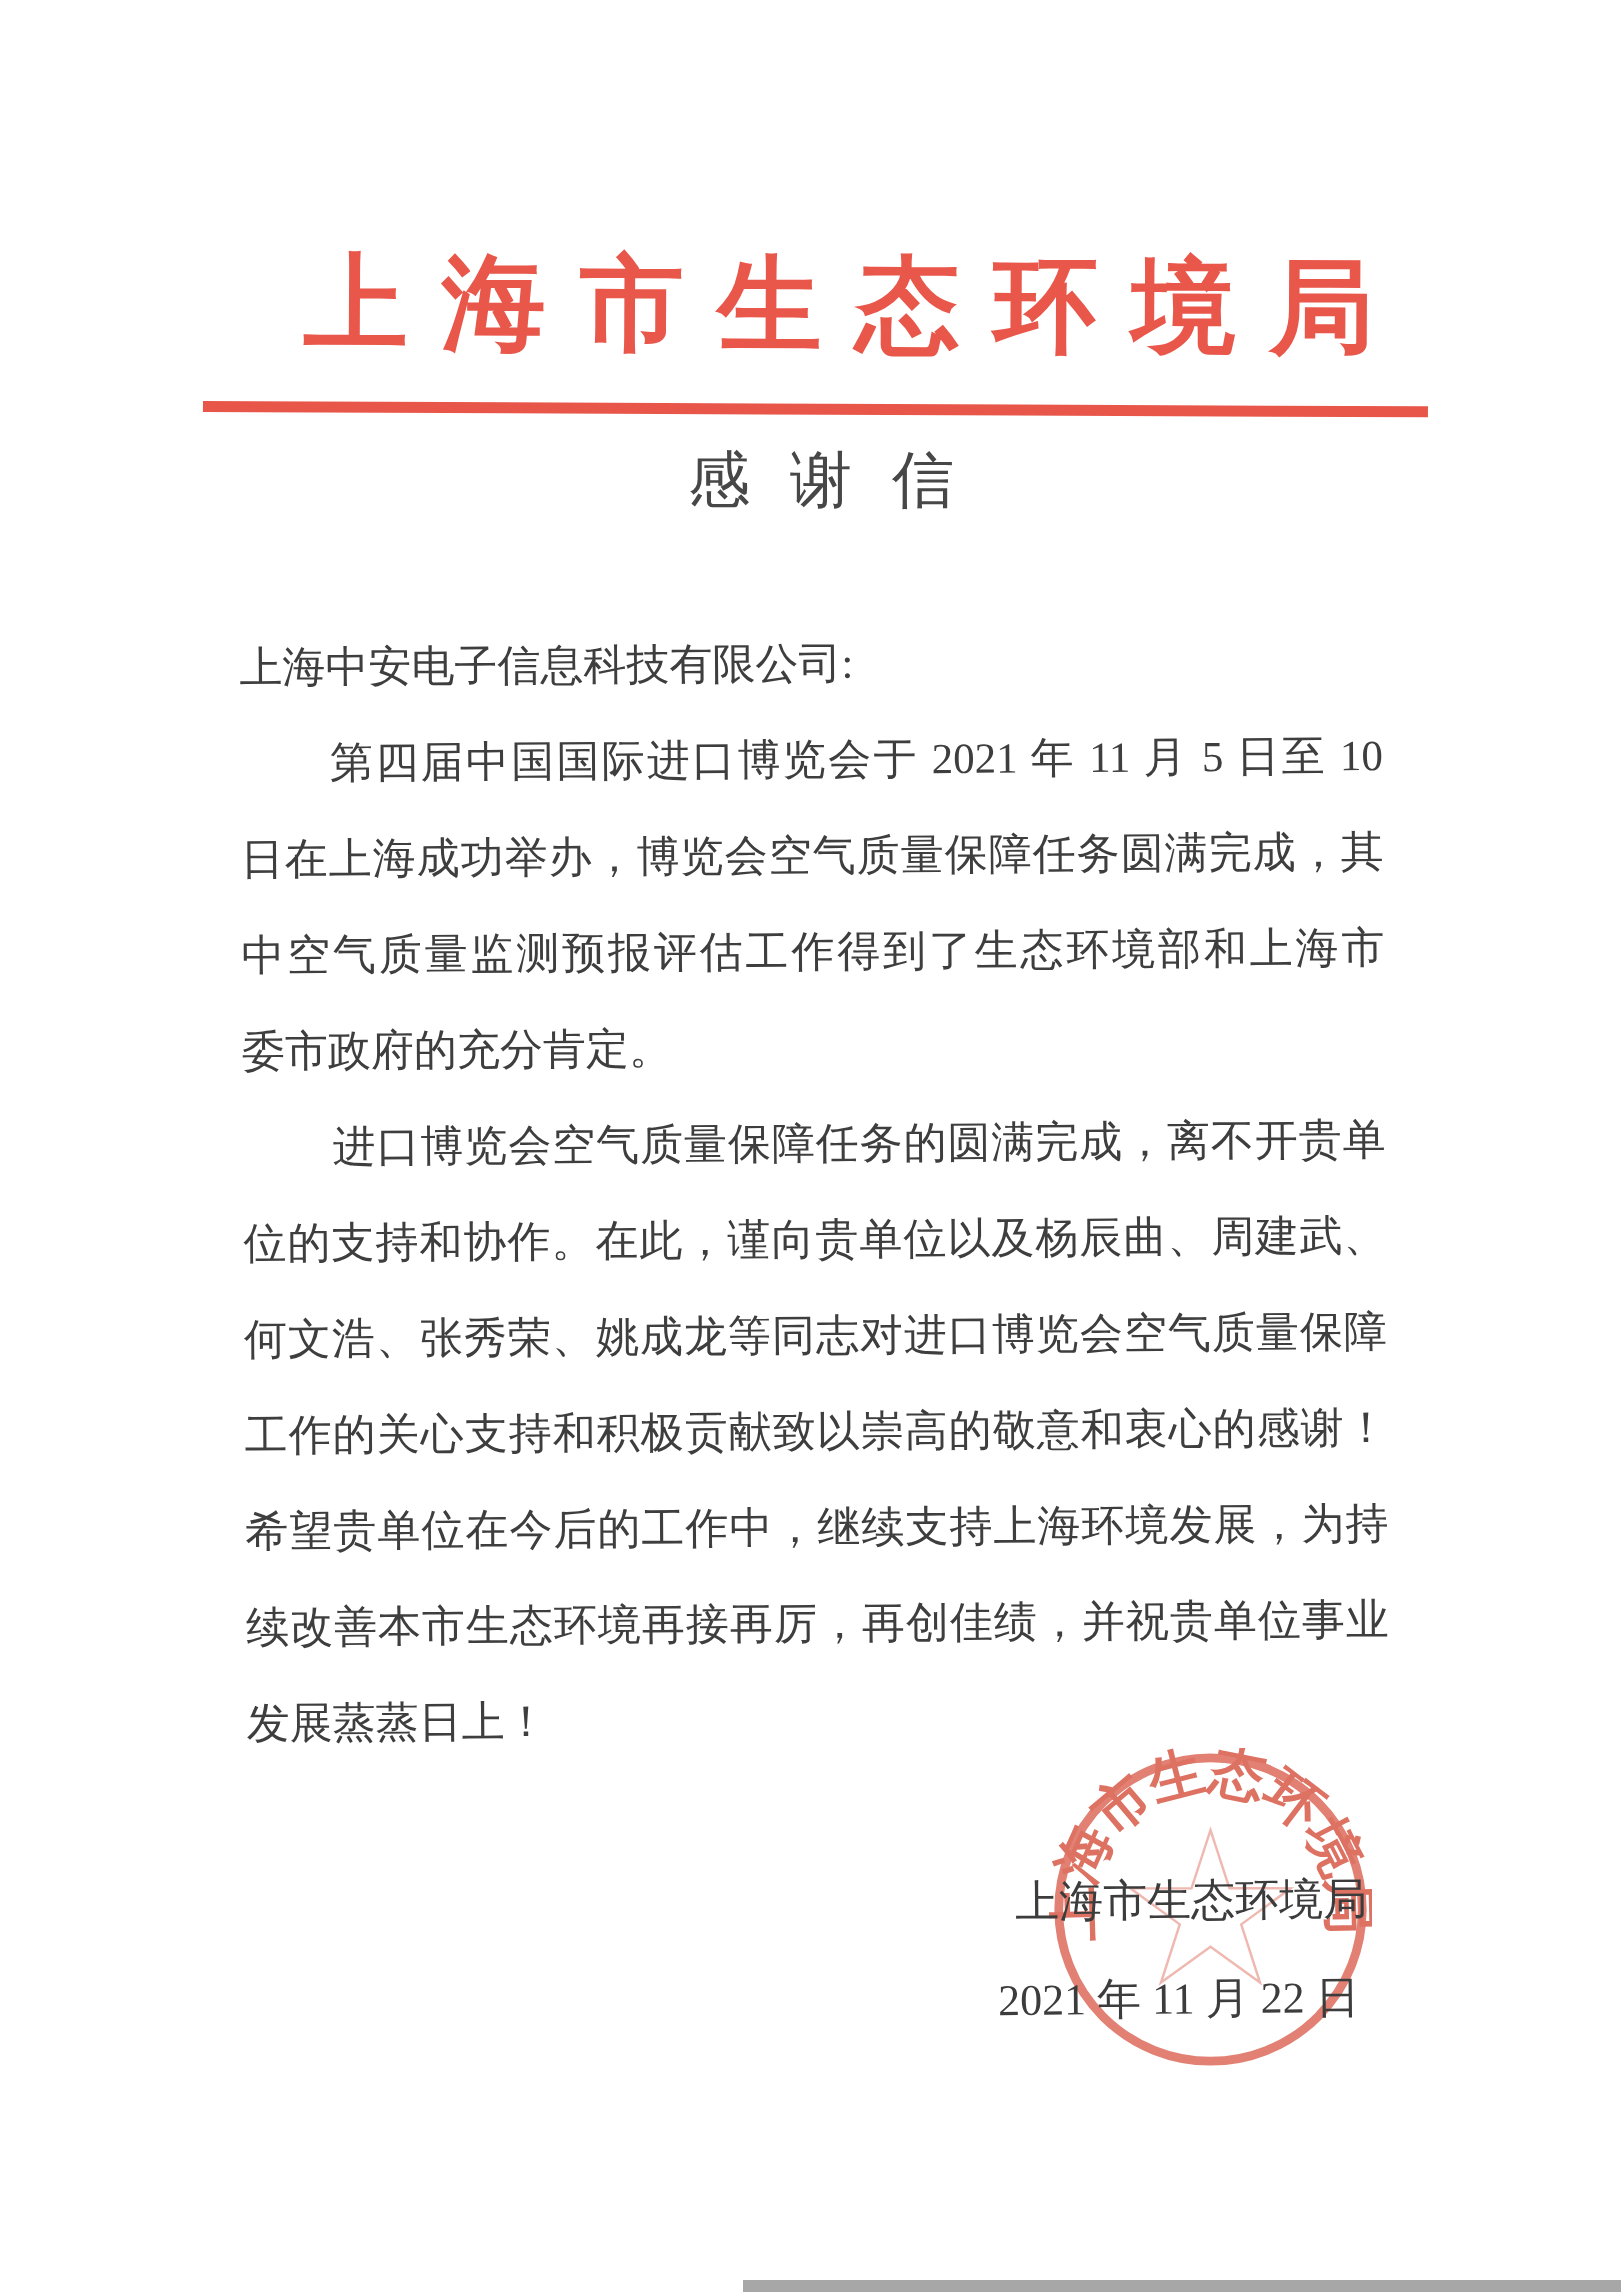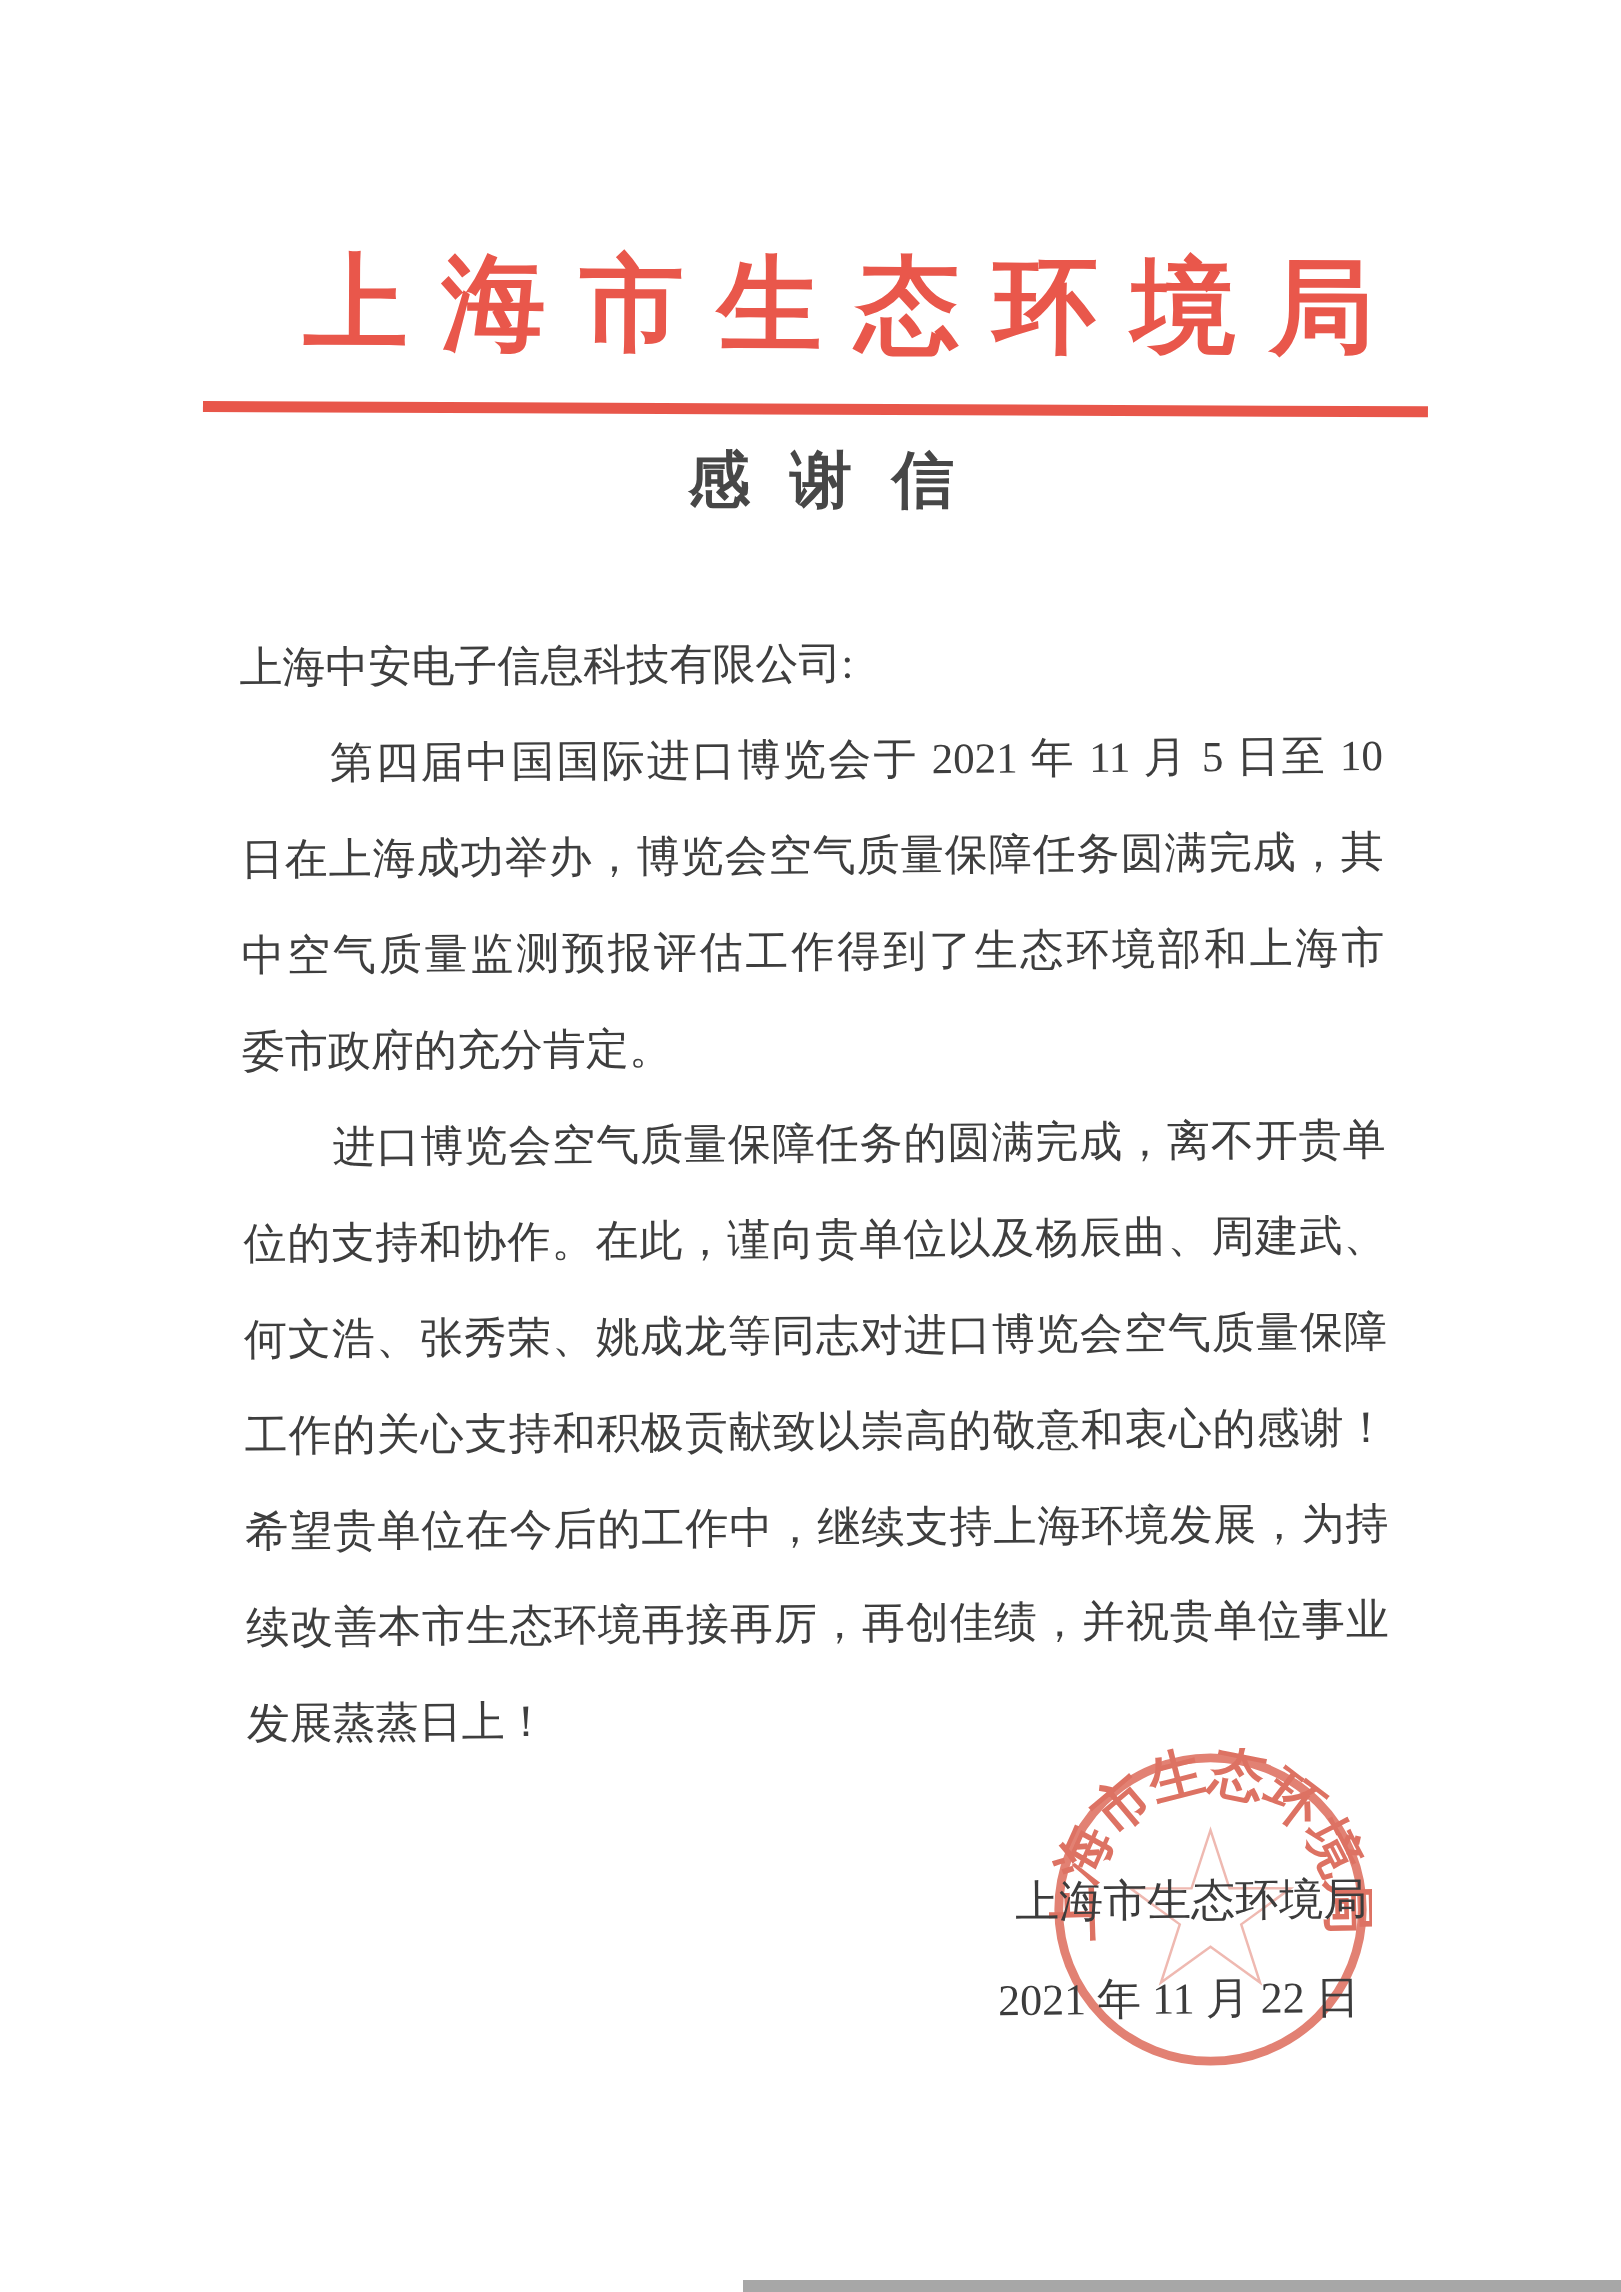--- a/index.html
+++ b/index.html
@@ -14,21 +14,21 @@
     color:#e9574b;
     transform:rotate(0.3deg);transform-origin:left top;
   }
   .rule{
     position:absolute;left:203px;top:401px;width:1225px;height:10.8px;
     background:#e8564a;
     transform:rotate(0.25deg);transform-origin:left top;
   }
   .doc-title{
     position:absolute;left:688px;top:449px;
-    font-size:62px;line-height:1;font-weight:700;
+    font-size:62px;line-height:1;font-weight:400;
     letter-spacing:40px;white-space:nowrap;
     color:#474747;
   }
   .body-block{
     position:absolute;left:243px;top:616px;width:1143px;
     transform:rotate(-0.4deg);transform-origin:center center;
     color:#3e3e3e;
   }
   .bline{
     height:96px;line-height:96px;font-size:43px;

